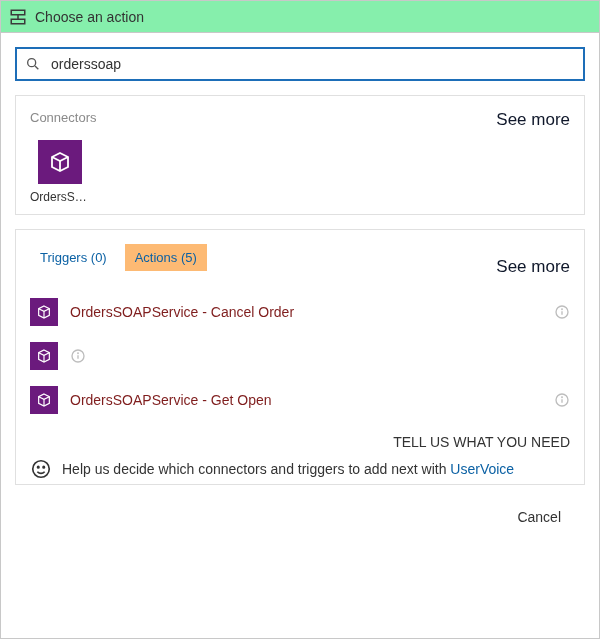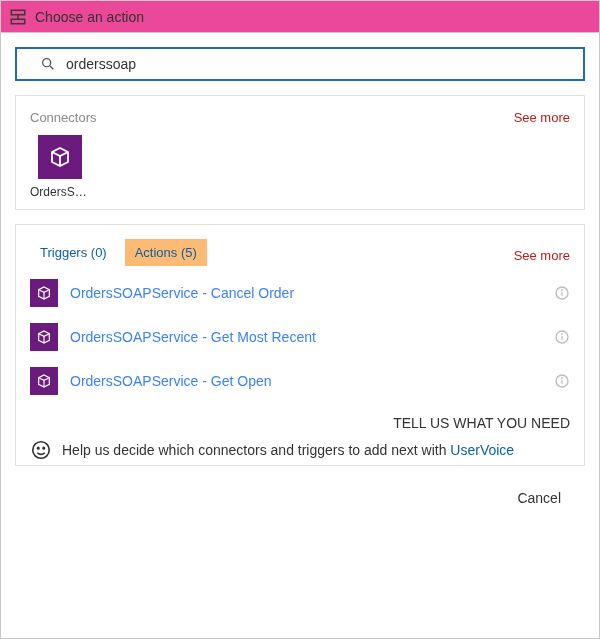--- a/index.html
+++ b/index.html
@@ -1,39 +1,39 @@
 <!DOCTYPE html>
 <html><head>
 <meta charset="utf-8">
 <style>
   * { box-sizing: border-box; margin: 0; padding: 0; font-family: "Segoe UI", -apple-system, sans-serif; }
   body { background: #fff; width: 600px; height: 639px; overflow: hidden; border: 1px solid #c8c8c8; }
-  .hdr { display: flex; align-items: center; background: #ec4899; height: 32px; padding: 0 6px; border-bottom: 1px solid #c8c8c8; }
+  .hdr { display: flex; align-items: center; background: #86efac; height: 32px; padding: 0 6px; border-bottom: 1px solid #c8c8c8; }
   .hdr-icon { width: 22px; height: 22px; display:flex; align-items:center; justify-content:center; color:#3a3a3a; }
   .hdr-title { font-size: 14px; color: #333; padding-left: 6px; }
   .panel { padding: 14px 14px 0 14px; }
-  .searchwrap { border: 2px solid #1d6eb8; display:flex; align-items:center; height: 34px; padding: 0 23px; }
+  .searchwrap { border: 2px solid #1d6eb8; display:flex; align-items:center; height: 34px; padding: 0 8px; }
   .searchwrap .sicon { width: 18px; display:flex; align-items:center; color:#555; }
   .searchinput { border:none; outline:none; flex:1; font-size:14px; padding-left:8px; color:#333; }
   .card { border:1px solid #e0e0e0; margin-top:14px; padding: 14px 14px 4px 14px; }
   .rowhdr { display:flex; justify-content:space-between; }
   .muted { color:#8a8a8a; font-size:13px; }
-  .link { color:#b91c1c; font-size:13px; cursor:pointer; }
+  .link { color:#0f172a; font-size:17px; cursor:pointer; }
   .connlist { display:flex; gap:22px; margin-top:10px; margin-bottom:6px; }
   .conn { display:flex; flex-direction:column; align-items:center; width:60px; cursor:pointer; }
   .tile { width:44px; height:44px; background:#6b1a7d; display:flex; align-items:center; justify-content:center; color:#fff; }
   .conn-label { font-size:12px; color:#333; margin-top:6px; white-space:nowrap; overflow:hidden; text-overflow:ellipsis; width:100%; text-align:center;}
-  .tabs { display:flex; gap:8px; margin-bottom:5px; }
+  .tabs { display:flex; gap:8px; margin-bottom:19px; }
   .tab { font-size:13px; padding:6px 10px; color:#0b61a4; cursor:pointer; }
   .tab.active { background:#fdba74; }
   .tabrow { display:flex; justify-content:space-between; align-items:center; }
   .alist { display:flex; flex-direction:column; }
   .arow { display:flex; align-items:center; height:44px; cursor:pointer; }
   .atile { width:28px; height:28px; background:#6b1a7d; display:flex; align-items:center; justify-content:center; color:#fff; margin-right:12px; flex-shrink:0;}
-  .aname { font-size:14px; color:#3b82f6; flex:1; }
+  .aname { font-size:14px; color:#7f1d1d; flex:1; }
   .info { width:16px; height:16px; color:#bdbdbd; display:flex; align-items:center; justify-content:center; }
   .tellus { font-size:14px; color:#333; margin-top:12px; margin-bottom:8px;text-align:right; }
   .uv { display:flex; align-items:center; gap:10px; font-size:14px; color:#333; }
   .uv .smile { width:22px; height:22px; color:#333; }
   .uvlink { color:#0b61a4; cursor:pointer; }
   .footer { display:flex; justify-content:flex-end; padding: 10px 20px 0 0; }
   .cancel { background:none; border:none; font-size:14px; color:#333; cursor:pointer; padding:6px 4px;margin-top:8px; }
   svg { display:block; }
 </style>
 </head>
@@ -109,21 +109,20 @@
           </span>
       </div>
       <div class="arow">
         <div class="atile">
             <svg viewBox="0 0 24 24" width="16" height="16" fill="none" stroke="currentColor" stroke-width="1.8">
               <path d="M12 3l8 4v10l-8 4-8-4V7l8-4z"></path>
               <path d="M4 7l8 4 8-4"></path>
               <path d="M12 11v10"></path>
             </svg>
           </div>
-        <span class="aname">OrdersSOAPService - Get Most Recent</span>
         <span class="info">
             <svg viewBox="0 0 24 24" width="16" height="16" fill="none" stroke="currentColor" stroke-width="2">
               <circle cx="12" cy="12" r="9"></circle>
               <line x1="12" y1="11" x2="12" y2="16"></line>
               <circle cx="12" cy="8" r="0.5" fill="currentColor"></circle>
             </svg>
           </span>
       </div>
       <div class="arow">
         <div class="atile">

